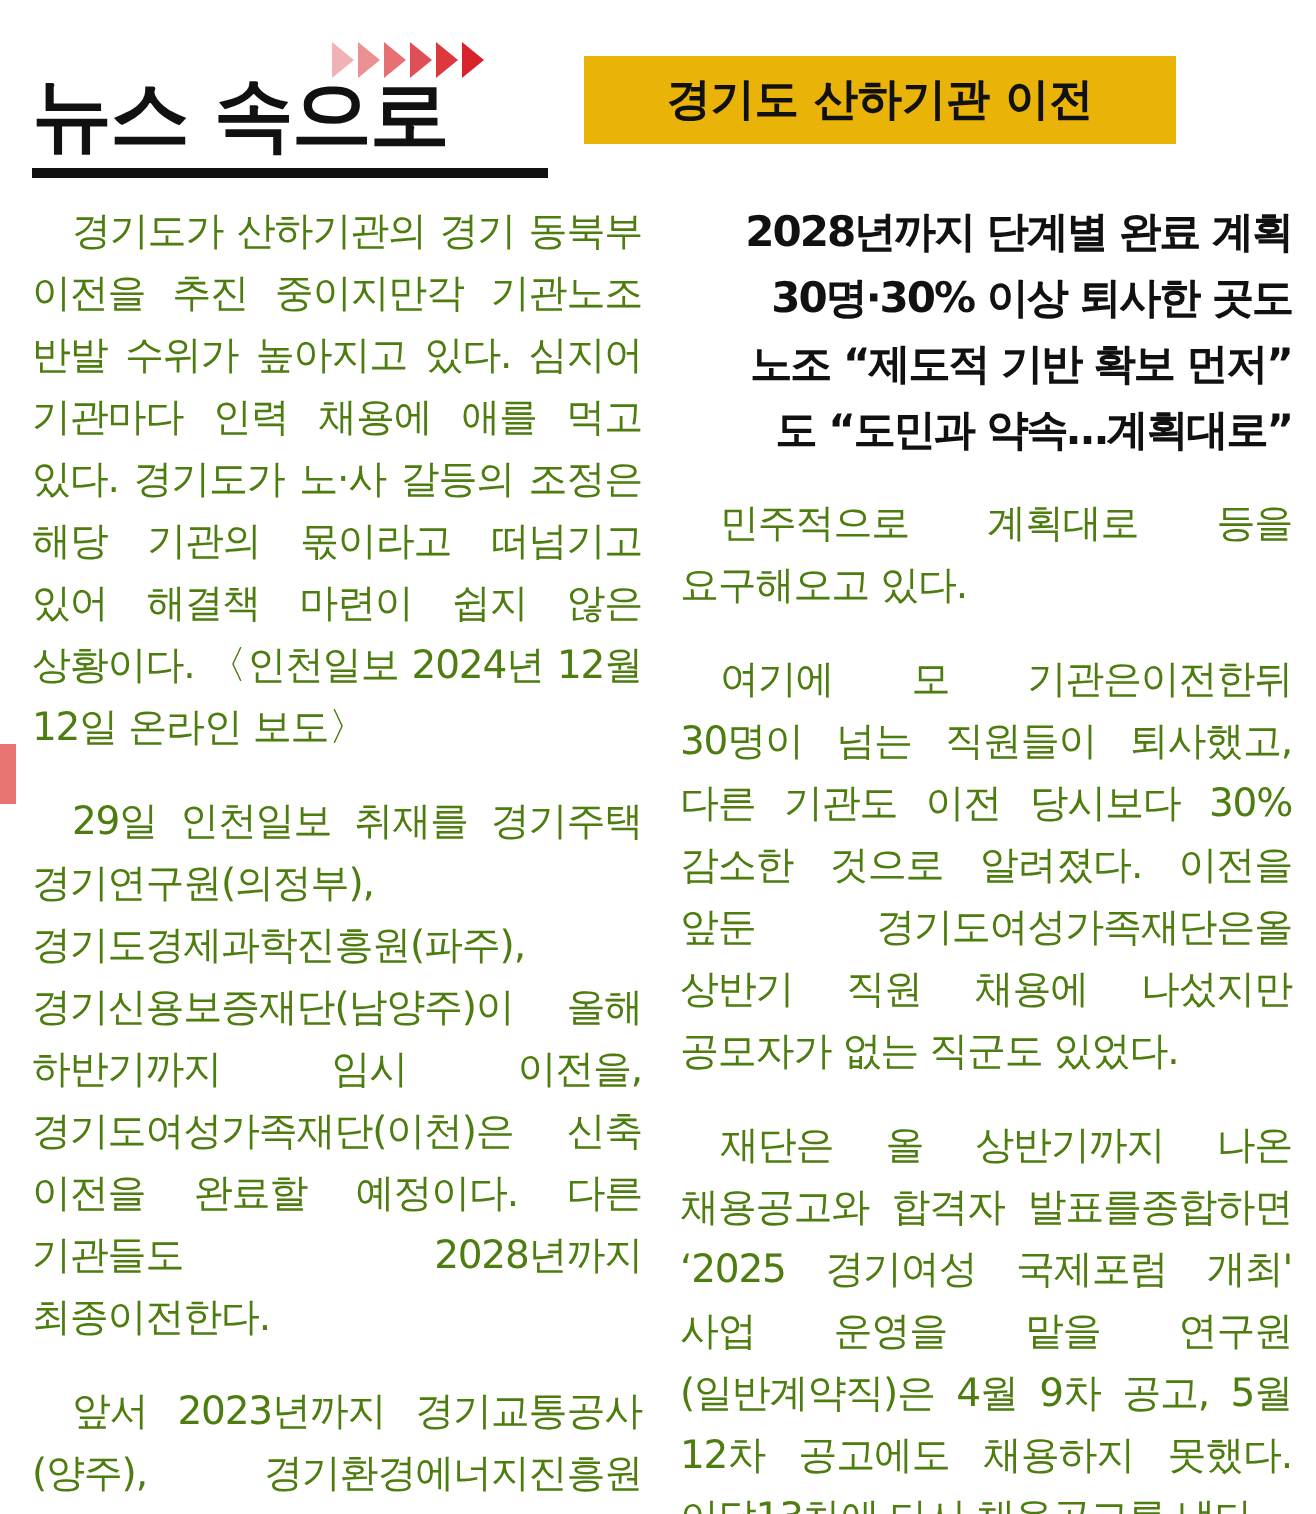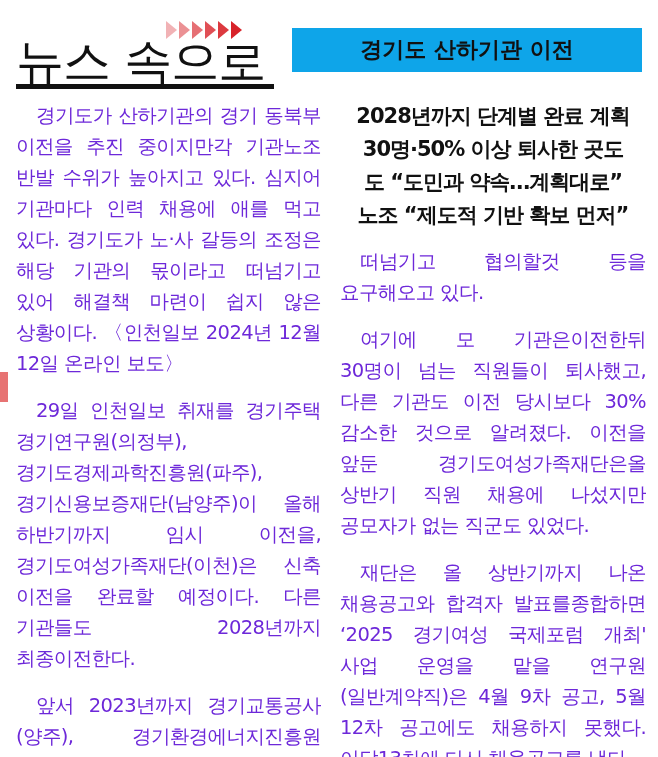--- a/index.html
+++ b/index.html
@@ -32,22 +32,22 @@
   }
   .logo-wrap {
     position: absolute;
     left: 16px;
     top: 16px;
     width: 270px;
     height: 66px;
   }
   .logo-text {
     font-family: "DejaVu Sans", sans-serif;
-    font-weight: normal;
-    font-size: 48px;
+    font-weight: bold;
+    font-size: 40px;
     letter-spacing: -1px;
     color: #111111;
     position: absolute;
     left: 0;
     top: 14px;
     white-space: nowrap;
   }
   .logo-chevrons {
     position: absolute;
     left: 150px;
@@ -78,23 +78,23 @@
     top: 68px;
     width: 258px;
     height: 5px;
     background: #111111;
   }
 
   .headline-band {
     position: absolute;
     left: 292px;
     top: 28px;
-    width: 350px;
+    width: 296px;
     height: 44px;
-    background: #0ea5e9;
+    background: #eab308;
     display: flex;
     align-items: center;
     justify-content: center;
   }
   .headline-band .headline-text {
     font-family: "DejaVu Sans", sans-serif;
     font-weight: bold;
     font-size: 22px;
     letter-spacing: 0px;
     color: #111111;
@@ -131,37 +131,37 @@
     background: #ffffff;
   }
 
   p.body {
     margin: 0 0 0 0;
     font-family: "DejaVu Sans", sans-serif;
     font-size: 19.5px;
     line-height: 31px;
     text-indent: 20px;
     text-align: justify;
-    color: #6d28d9;
+    color: #4d7c0f;
     letter-spacing: -0.6px;
     word-break: keep-all;
   }
   p.body + p.body {
     margin-top: 16px;
   }
 
   
   .lead {
     font-family: "DejaVu Sans", sans-serif;
     font-weight: bold;
     font-size: 21px;
     line-height: 33px;
     color: #111111;
     letter-spacing: -1px;
-    text-align: center;
+    text-align: right;
     margin-bottom: 14px;
     word-break: keep-all;
   }
   .lead .line {
     display: block;
     white-space: nowrap;
   }
 
   
   .edge-marker {
@@ -205,23 +205,23 @@
 
     <div class="col col-left">
       <p class="body">경기도가 산하기관의 경기 동북부 이전을 추진 중이지만각 기관노조 반발 수위가 높아지고 있다. 심지어 기관마다 인력 채용에 애를 먹고 있다. 경기도가 노·사 갈등의 조정은 해당 기관의 몫이라고 떠넘기고 있어 해결책 마련이 쉽지 않은 상황이다. 〈인천일보 2024년 12월 12일 온라인 보도〉</p>
       <p class="body">29일 인천일보 취재를 경기주택 경기연구원(의정부), 경기도경제과학진흥원(파주), 경기신용보증재단(남양주)이 올해 하반기까지 임시 이전을, 경기도여성가족재단(이천)은 신축 이전을 완료할 예정이다. 다른 기관들도 2028년까지 최종이전한다.</p>
       <p class="body">앞서 2023년까지 경기교통공사(양주), 경기환경에너지진흥원(김포), 경기도농수산진흥원(광주), 경기도시장상권진흥원(양평), 경기도사회서비스원(여주)이 이전을 완료했다. 구리시의 서울 편입 추진 등에 따라 경기주택</p>
     </div>
 
     <div class="col col-right">
       <div class="lead">
         <span class="line">2028년까지 단계별 완료 계획</span>
-        <span class="line">30명·50% 이상 퇴사한 곳도</span>
+        <span class="line">30명·30% 이상 퇴사한 곳도</span>
+        <span class="line">노조 “제도적 기반 확보 먼저”</span>
         <span class="line">도 “도민과 약속…계획대로”</span>
-        <span class="line">노조 “제도적 기반 확보 먼저”</span>
       </div>
-      <p class="body">떠넘기고 협의할것 등을 요구해오고 있다.</p>
+      <p class="body">민주적으로 계획대로 등을 요구해오고 있다.</p>
       <p class="body">여기에 모 기관은이전한뒤 30명이 넘는 직원들이 퇴사했고, 다른 기관도 이전 당시보다 30% 감소한 것으로 알려졌다. 이전을 앞둔 경기도여성가족재단은올 상반기 직원 채용에 나섰지만 공모자가 없는 직군도 있었다.</p>
       <p class="body">재단은 올 상반기까지 나온 채용공고와 합격자 발표를종합하면 ‘2025 경기여성 국제포럼 개최' 사업 운영을 맡을 연구원(일반계약직)은 4월 9차 공고, 5월 12차 공고에도 채용하지 못했다. 이달13차에 다시 채용공고를 냈다.</p>
     </div>
   </div>
 
 </div>
 
 </body></html>

